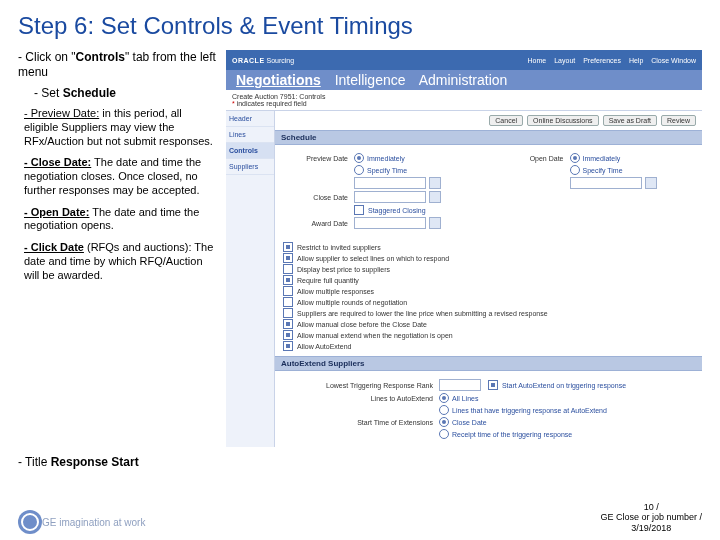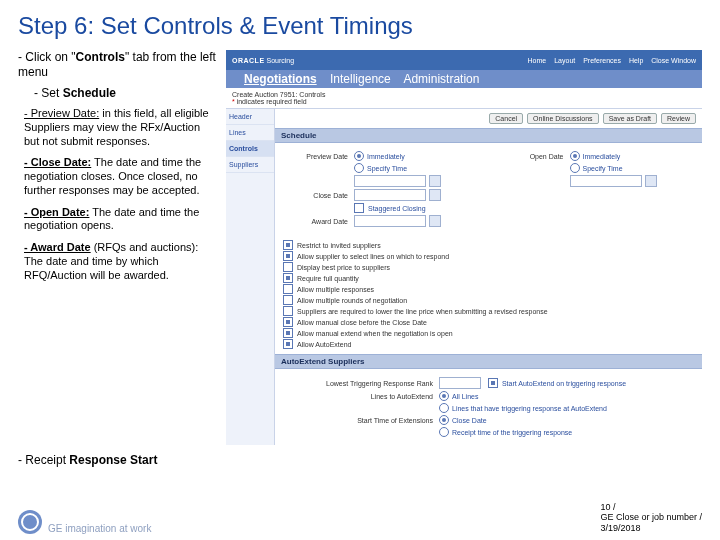--- a/index.html
+++ b/index.html
@@ -7,21 +7,21 @@
   .title{font-size:24px;font-weight:normal;color:#1a4aa0;margin:0 0 10px 0}
   .columns{display:flex;gap:8px}
   .leftcol{width:200px;font-size:11px;line-height:1.25}
   .leftcol .h1{font-size:12px;margin:0 0 6px 0}
   .leftcol .h2{font-size:12px;margin:4px 0 6px 16px}
   .leftcol p{margin:0 0 8px 6px}
   .rightcol{flex:1;font-size:7px;color:#2a4e9e}
   .oracleBar{background:#3c6ab0;color:#fff;height:20px;display:flex;align-items:center;padding:0 6px;justify-content:space-between}
   .oracleBar .brand b{font-weight:bold;letter-spacing:.5px}
   .oracleBar .links span{margin-left:6px;font-size:7px}
-  .tabbar{background:#6f8ec9;color:#fff;padding:2px 18px;font-size:12px}
+  .tabbar{background:#6f8ec9;color:#fff;padding:2px 10px;font-size:14px}
   .tabbar span{margin-right:10px}
   .tabbar .act{font-weight:bold;text-decoration:underline}
   .crumb{padding:3px 6px;font-size:7px;color:#333;border-bottom:1px solid #c9d3e8}
   .star{color:#c00}
   .appbody{display:flex}
   .sidemenu{width:48px;background:#eef2fa;border-right:1px solid #c9d3e8}
   .sidemenu div{padding:4px 3px;font-size:7px;color:#2a4e9e;border-bottom:1px solid #dbe3f2}
   .sidemenu .act{background:#d6e0f2;font-weight:bold}
   .main{flex:1;background:#fff}
   .btnrow{display:flex;justify-content:flex-end;gap:4px;padding:4px 6px}
@@ -36,43 +36,43 @@
   .inp{border:1px solid #9fb0d0;height:10px;width:70px;margin-right:3px}
   .cal{width:10px;height:10px;background:#dfe7f5;border:1px solid #9fb0d0;display:inline-block}
   .chk{width:8px;height:8px;border:1px solid #5a77b4;margin-right:4px;display:inline-block}
   .chk.on::after{content:"";display:block;width:4px;height:4px;background:#5a77b4;margin:2px}
   .respRules{padding:4px 8px}
   .respRules .r{display:flex;align-items:center;margin:1px 0;color:#333}
   .autoext{padding:6px 8px}
   .autoext .frow .flab{width:150px}
   .reviewLine{font-size:12px;margin:8px 0 0 0}
   .footer{position:absolute;bottom:6px;left:18px;right:18px;display:flex;justify-content:space-between;align-items:flex-end}
-  .ge{display:flex;align-items:flex-end;gap:6px;color:#8fa0c0;font-size:10px}
+  .ge{display:flex;align-items:center;color:#8fa0c0;font-size:10px}
   .gelogo{width:24px;height:24px;border-radius:50%;background:#6f8ec9;position:relative}
   .gelogo::after{content:"";position:absolute;inset:3px;border:2px solid #fff;border-radius:50%}
-  .foot-r{text-align:left;font-size:9px;line-height:1.2}
+  .foot-r{text-align:center;font-size:9px;line-height:1.2}
 </style>
 </head>
 <body>
 <div class="slide">
 
 <h1 class="title">Step 6: Set Controls &amp; Event Timings</h1>
 
 <div class="columns">
   <div class="leftcol">
     <p class="h1">
       <span>- Click on "</span><b>Controls</b><span>" tab from the left menu</span>
     </p>
     <p class="h2">
       <span>- Set </span><b>Schedule</b>
     </p>
-    <p><u>- Preview Date:</u><span> in this field, all eligible Suppliers may view the RFx/Auction but not submit responses.</span></p>
+    <p><u>- Preview Date:</u><span> in this period, all eligible Suppliers may view the RFx/Auction but not submit responses.</span></p>
     <p><u><b>- Close Date:</b></u><span> The date and time the negotiation closes. Once closed, no further responses may be accepted.</span></p>
     <p><u><b>- Open Date:</b></u><span> The date and time the negotiation opens.</span></p>
-    <p><u><b>- Award Date</b></u><span> (RFQs and auctions): The date and time by which RFQ/Auction will be awarded.</span></p>
+    <p><u><b>- Click Date</b></u><span> (RFQs and auctions): The date and time by which RFQ/Auction will be awarded.</span></p>
   </div>
 
   <div class="rightcol">
     <div class="oracleBar">
       <span class="brand"><b>ORACLE</b><span> Sourcing</span></span>
       <span class="links">
         <span>Home</span>
         <span>Layout</span>
         <span>Preferences</span>
         <span>Help</span>
@@ -219,21 +219,21 @@
                 <span class="radio"></span>
                 <span>Receipt time of the triggering response</span>
               </div>
         </div>
       </div>
     </div>
   </div>
 </div>
 
 <p class="reviewLine">
-  <span>- Receipt </span><b>Response Start</b>
+  <span>- Title </span><b>Response Start</b>
 </p>
 
 <div class="footer">
   <div class="ge">
     <div class="gelogo"></div>
     <span>GE imagination at work</span>
   </div>
   <div class="foot-r">
     <div>10 /</div>
     <div>GE Close or job number /</div>

